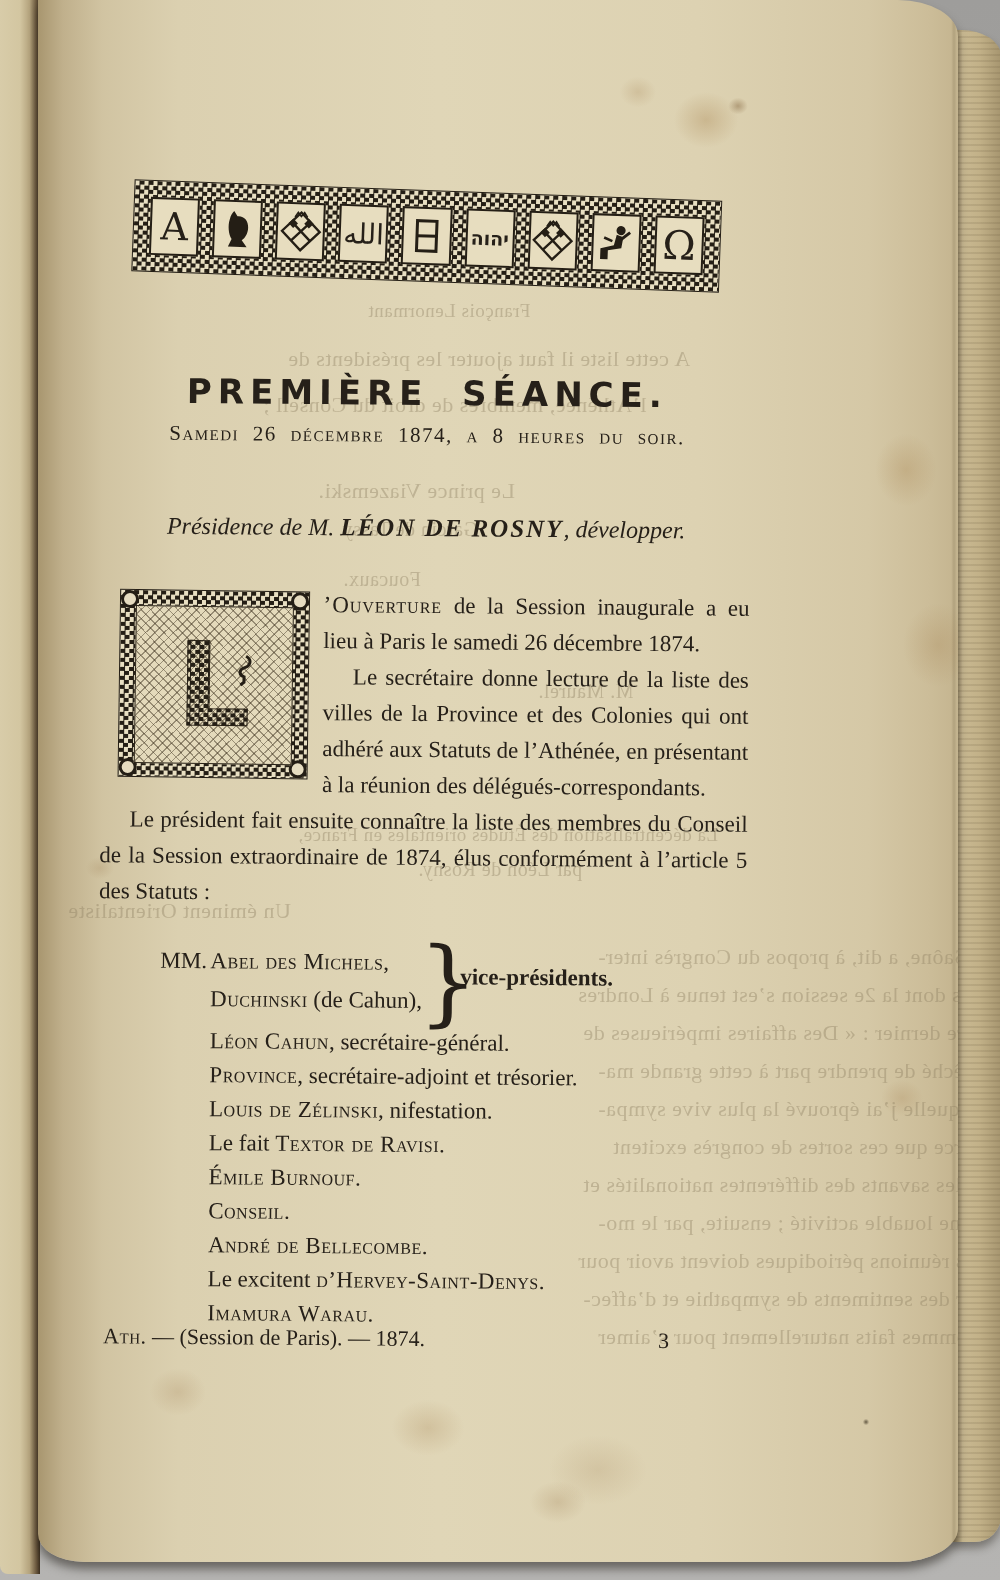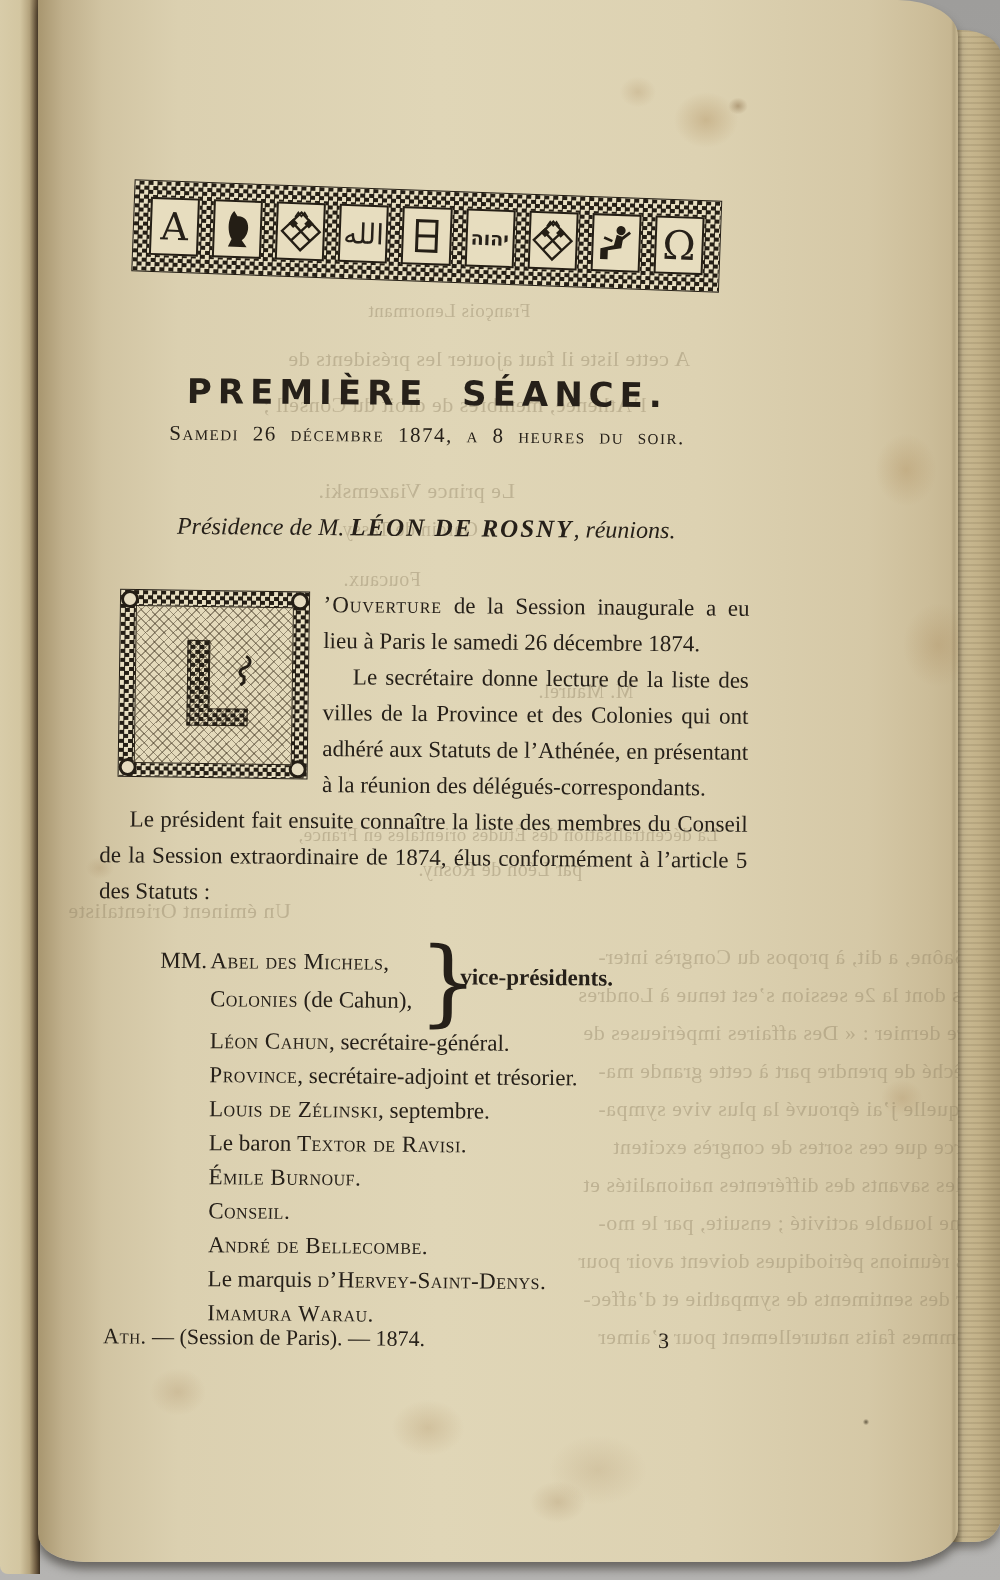--- a/index.html
+++ b/index.html
@@ -187,21 +187,21 @@
         <div class="band-cell">
           <span class="sym-omega">Ω</span>
         </div>
       </div>
 
       <h1 class="title">PREMIÈRE SÉANCE.</h1>
 
       <div class="dateline">Samedi 26 décembre 1874, a 8 heures du soir.</div>
 
       <div class="presidence">
-        <span>Présidence de M. </span><span class="pres-name">LÉON DE ROSNY</span><span>, réunions.</span>
+        <span>Présidence de M. </span><span class="pres-name">LÉON DE ROSNY</span><span>, développer.</span>
       </div>
 
       <div class="bodytext">
         <div class="dropcap checks">
           <span class="ring tl"></span>
           <span class="ring tr"></span>
           <span class="ring bl"></span>
           <span class="ring br"></span>
           <div class="dc-inner">
             <span class="dc-letter">L</span>
@@ -212,32 +212,32 @@
         </div>
         <p><span class="lead">’Ouverture</span><span> de la Session inaugurale a eu lieu à Paris le samedi 26 décembre 1874.</span></p>
         <p class="indent">Le secrétaire donne lecture de la liste des villes de la Province et des Colonies qui ont adhéré aux Statuts de l’Athénée, en présentant à la réunion des délégués-correspondants.</p>
         <p class="indent">Le président fait ensuite connaître la liste des membres du Conseil de la Session extraordinaire de 1874, élus conformément à l’article 5 des Statuts :</p>
       </div>
 
       <div class="list">
         <div class="vp">
           <span class="mm">MM.</span>
           <span class="vpn1"><span class="sc">Abel des Michels</span><span>,</span></span>
-          <span class="vpn2"><span class="sc">Colonies</span><span> (de Cahun),</span></span>
+          <span class="vpn2"><span class="sc">Duchinski</span><span> (de Cahun),</span></span>
           <span class="brace">}</span>
           <span class="vprole">vice-présidents.</span>
         </div>
         <div class="memberrow"><span></span><span class="sc">Léon Cahun</span><span>, secrétaire-général.</span></div>
         <div class="memberrow"><span></span><span class="sc">Province</span><span>, secrétaire-adjoint et trésorier.</span></div>
-        <div class="memberrow"><span></span><span class="sc">Louis de Zélinski</span><span>, septembre.</span></div>
-        <div class="memberrow"><span>Le baron </span><span class="sc">Textor de Ravisi</span><span>.</span></div>
+        <div class="memberrow"><span></span><span class="sc">Louis de Zélinski</span><span>, nifestation.</span></div>
+        <div class="memberrow"><span>Le fait </span><span class="sc">Textor de Ravisi</span><span>.</span></div>
         <div class="memberrow"><span></span><span class="sc">Émile Burnouf</span><span>.</span></div>
         <div class="memberrow"><span></span><span class="sc">Conseil</span><span>.</span></div>
         <div class="memberrow"><span></span><span class="sc">André de Bellecombe</span><span>.</span></div>
-        <div class="memberrow"><span>Le marquis </span><span class="sc">d’Hervey-Saint-Denys</span><span>.</span></div>
+        <div class="memberrow"><span>Le excitent </span><span class="sc">d’Hervey-Saint-Denys</span><span>.</span></div>
         <div class="memberrow"><span></span><span class="sc">Imamura Warau</span><span>.</span></div>
       </div>
 
       <div class="footerline">
         <div><span class="sc">Ath.</span><span> — (Session de Paris). — 1874.</span></div>
         <div>3</div>
       </div>
 
     </div>
   </div>

